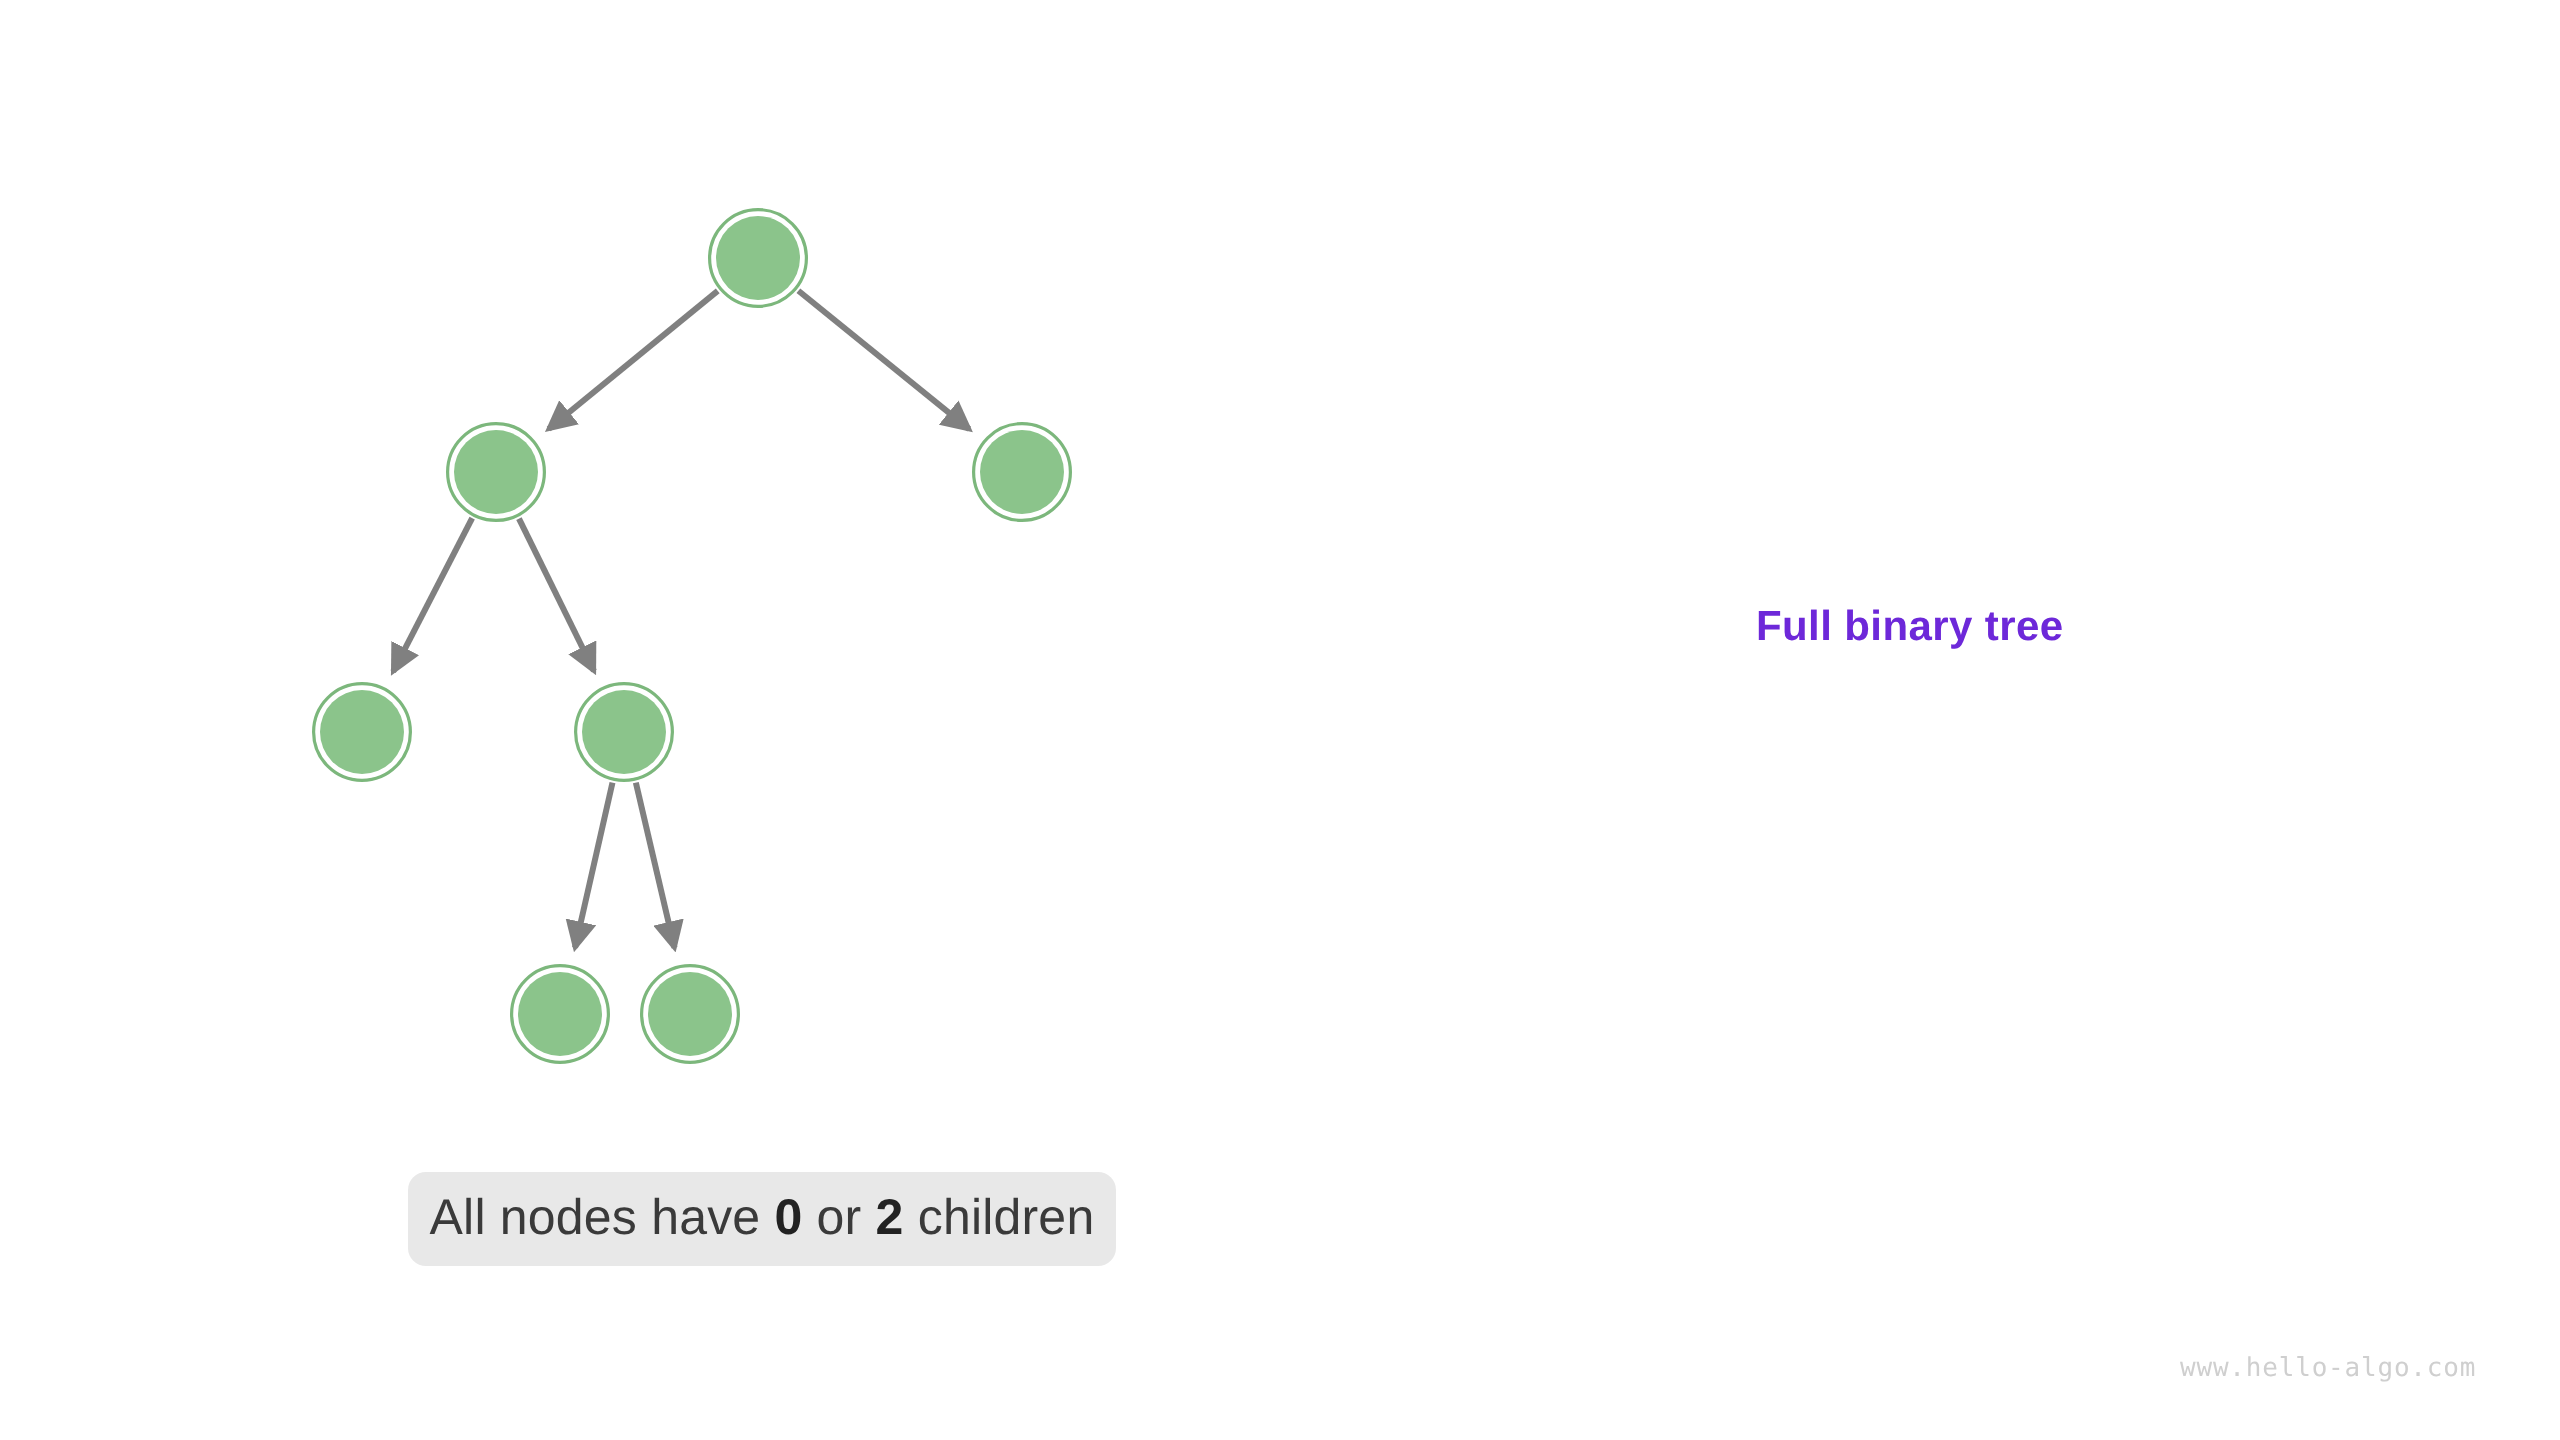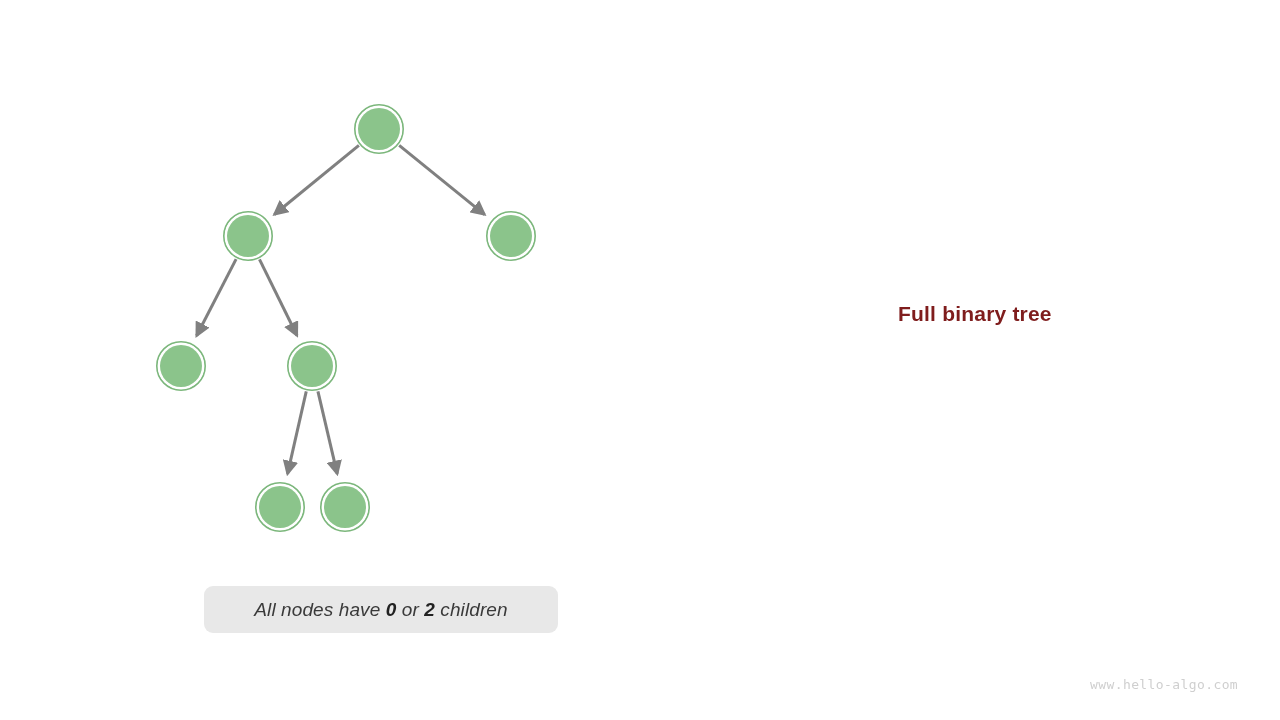--- a/index.html
+++ b/index.html
@@ -29,45 +29,43 @@
     height: 720px;
   }
   .diagram-title {
     position: absolute;
     left: 878px;
     top: 302px;
     width: 360px;
     font-family: "Liberation Sans", sans-serif;
     font-size: 21px;
     font-weight: bold;
-    color: #7f1d1d;
+    color: #6d28d9;
     letter-spacing: 0.2px;
     white-space: nowrap;
-    margin-left: 20px;
   }
   .caption-box {
     position: absolute;
     left: 204px;
     top: 586px;
     width: 354px;
     height: 47px;
     background: #e8e8e8;
     border-radius: 9px;
     box-sizing: border-box;
     display: flex;
     align-items: center;
     justify-content: center;
   }
   .caption-text {
     font-family: "Liberation Sans", sans-serif;
-    font-size: 19px;
+    font-size: 25px;
     color: #3a3a3a;
     white-space: pre;
     letter-spacing: 0.1px;
-    font-style: italic;
   }
   .caption-text b {
     font-weight: bold;
     color: #222222;
   }
   .watermark {
     position: absolute;
     left: 1074px;
     top: 677px;
     font-family: "DejaVu Sans Mono", "Liberation Mono", monospace;

